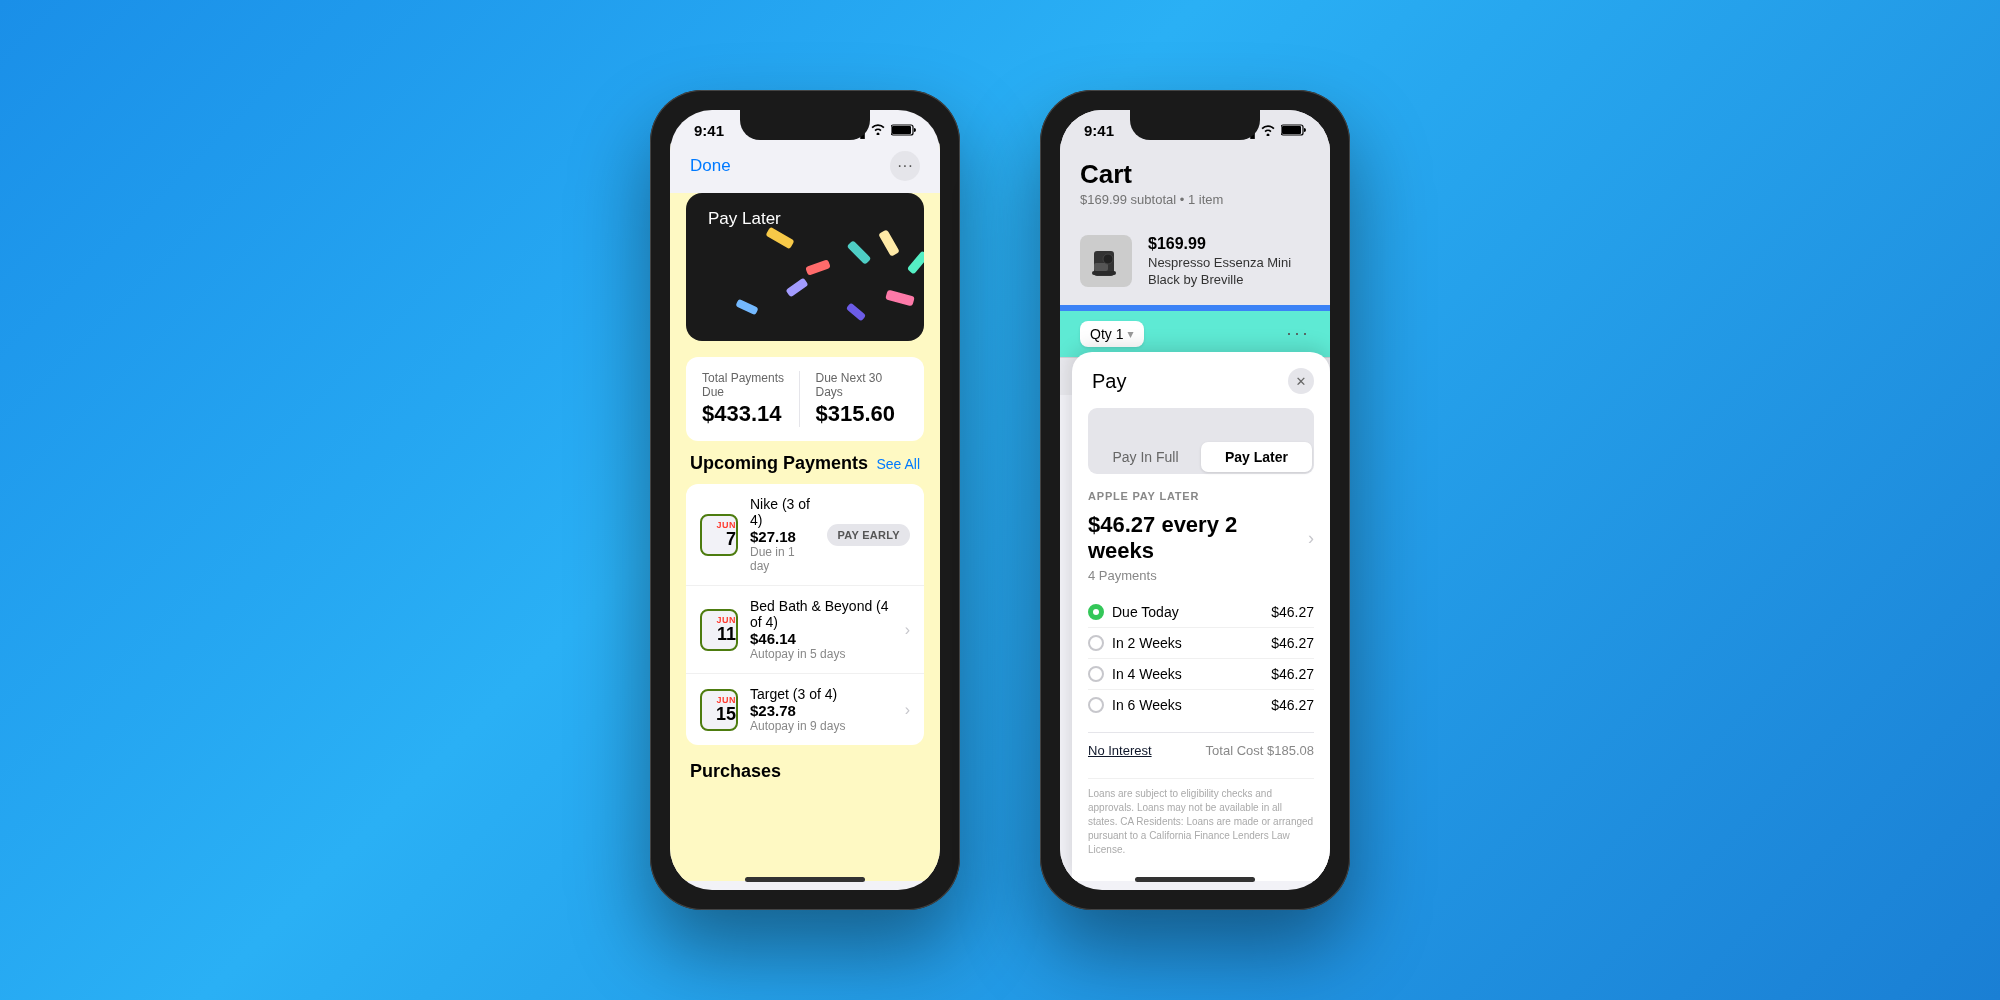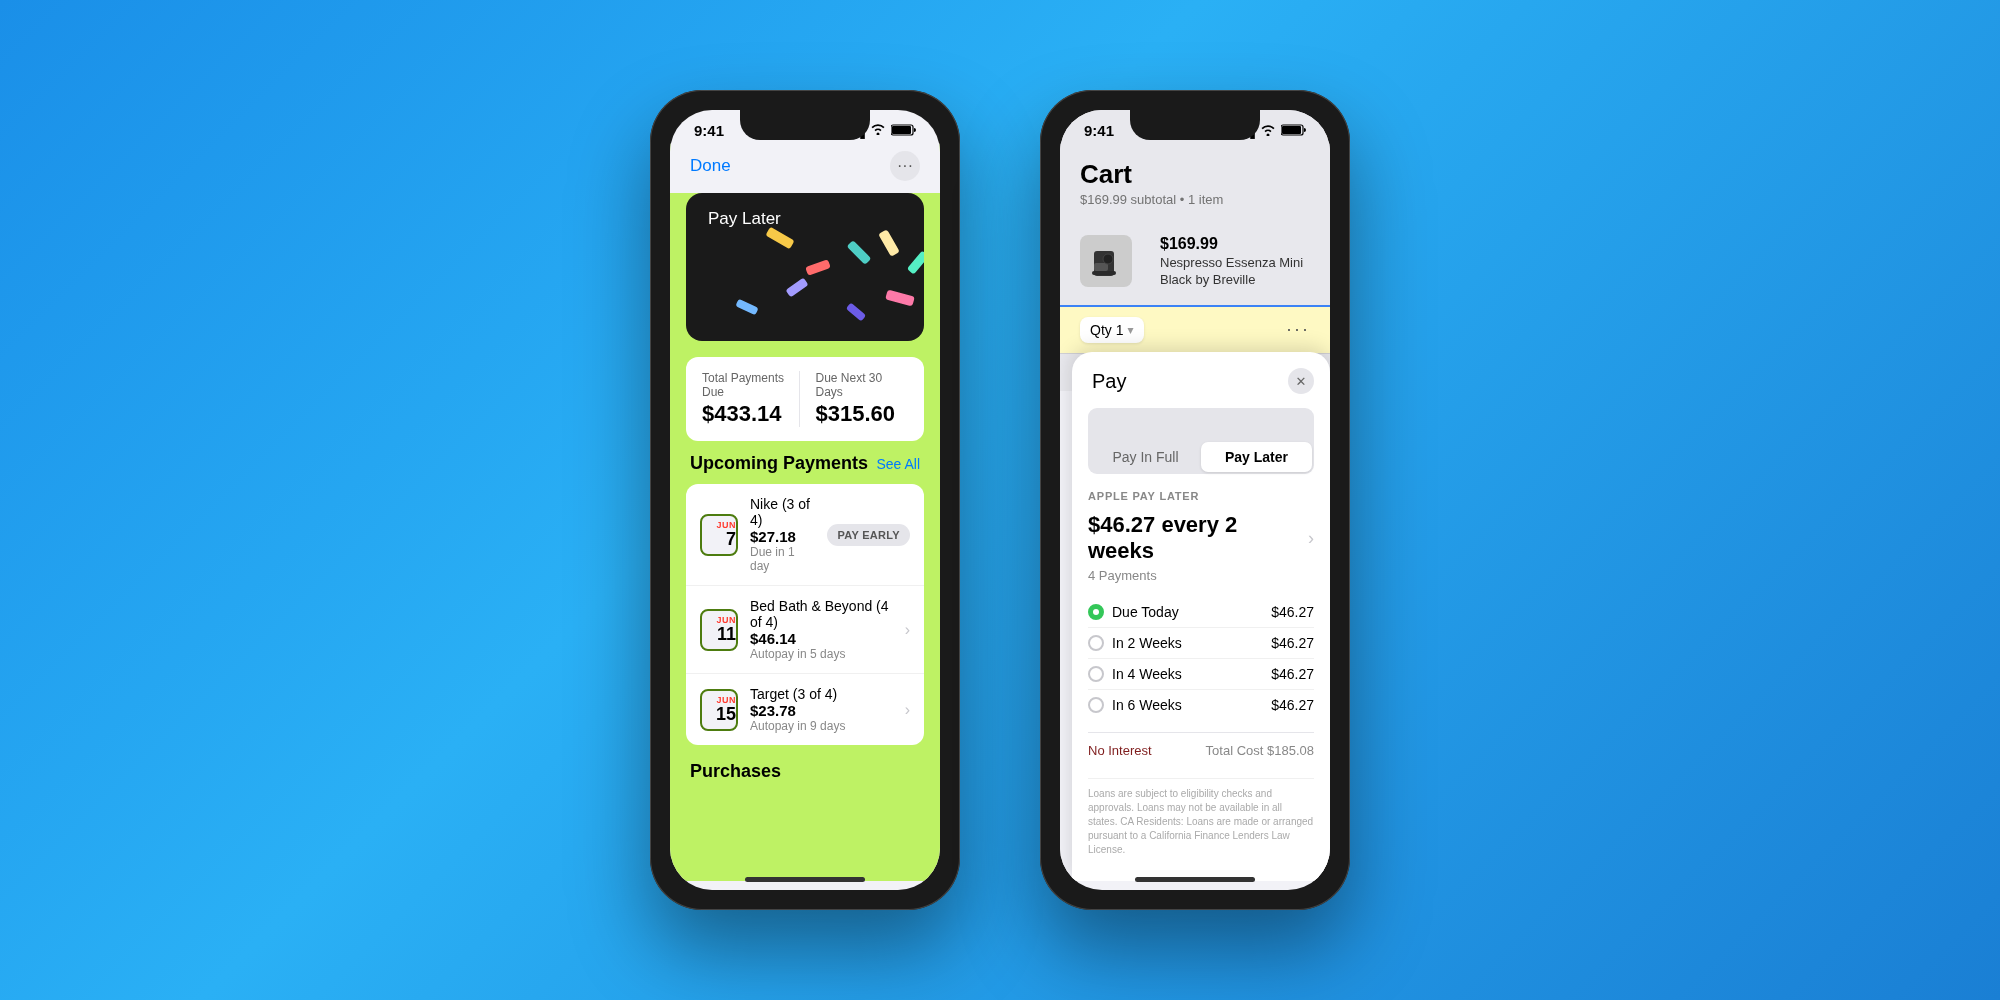--- a/index.html
+++ b/index.html
@@ -53,21 +53,21 @@
       font-weight: 600;
       color: #000;
       position: relative;
       z-index: 5;
     }
     .status-bar .time { font-weight: 700; }
     .status-icons { display: flex; gap: 5px; align-items: center; }
 
     
     .phone1-content {
-      background: #bef264;
+      background: #fef9c3;
       height: calc(100% - 42px);
       overflow: hidden;
     }
     .nav-bar {
       display: flex;
       justify-content: space-between;
       align-items: center;
       padding: 8px 20px 12px;
       background: #f2f2f7;
     }
@@ -251,21 +251,21 @@
       color: #000;
       margin-bottom: 2px;
     }
     .cart-subtitle {
       font-size: 13px;
       color: #737373;
       margin-bottom: 28px;
     }
     .cart-item-row {
       display: flex;
-      gap: 28px;
+      gap: 16px;
       align-items: flex-start;
     }
     .product-thumb {
       width: 52px;
       height: 52px;
       background: #ccc;
       border-radius: 8px;
       display: flex;
       align-items: center;
       justify-content: center;
@@ -281,22 +281,22 @@
     .product-name {
       font-size: 13px;
       color: #333;
       line-height: 1.3;
     }
     .cart-controls {
       display: flex;
       justify-content: space-between;
       align-items: center;
       padding: 10px 20px;
-      background: #fef9c3;
-      border-top: 2px solid #3b82f6;
+      background: #5eead4;
+      border-top: 6px solid #3b82f6;
     }
     .qty-selector {
       background: white;
       border-radius: 8px;
       padding: 5px 10px;
       font-size: 14px;
       display: flex;
       align-items: center;
       gap: 4px;
       box-shadow: 0 1px 3px rgba(0,0,0,0.1);
@@ -440,21 +440,21 @@
     .schedule-amount { font-size: 14px; color: #000; }
 
     
     .no-interest-row {
       display: flex;
       justify-content: space-between;
       padding: 10px 0;
       border-top: 1px solid #e5e5ea;
       margin-bottom: 10px;
     }
-    .no-interest-label { font-size: 13px; color: #7f1d1d; }
+    .no-interest-label { font-size: 13px; color: #0f172a; text-decoration: underline; }
     .total-cost { font-size: 13px; color: #888; }
 
     
     .disclaimer {
       font-size: 10px;
       color: #aaa;
       line-height: 1.4;
       padding: 8px 0;
       border-top: 1px solid #f0f0f0;
     }

